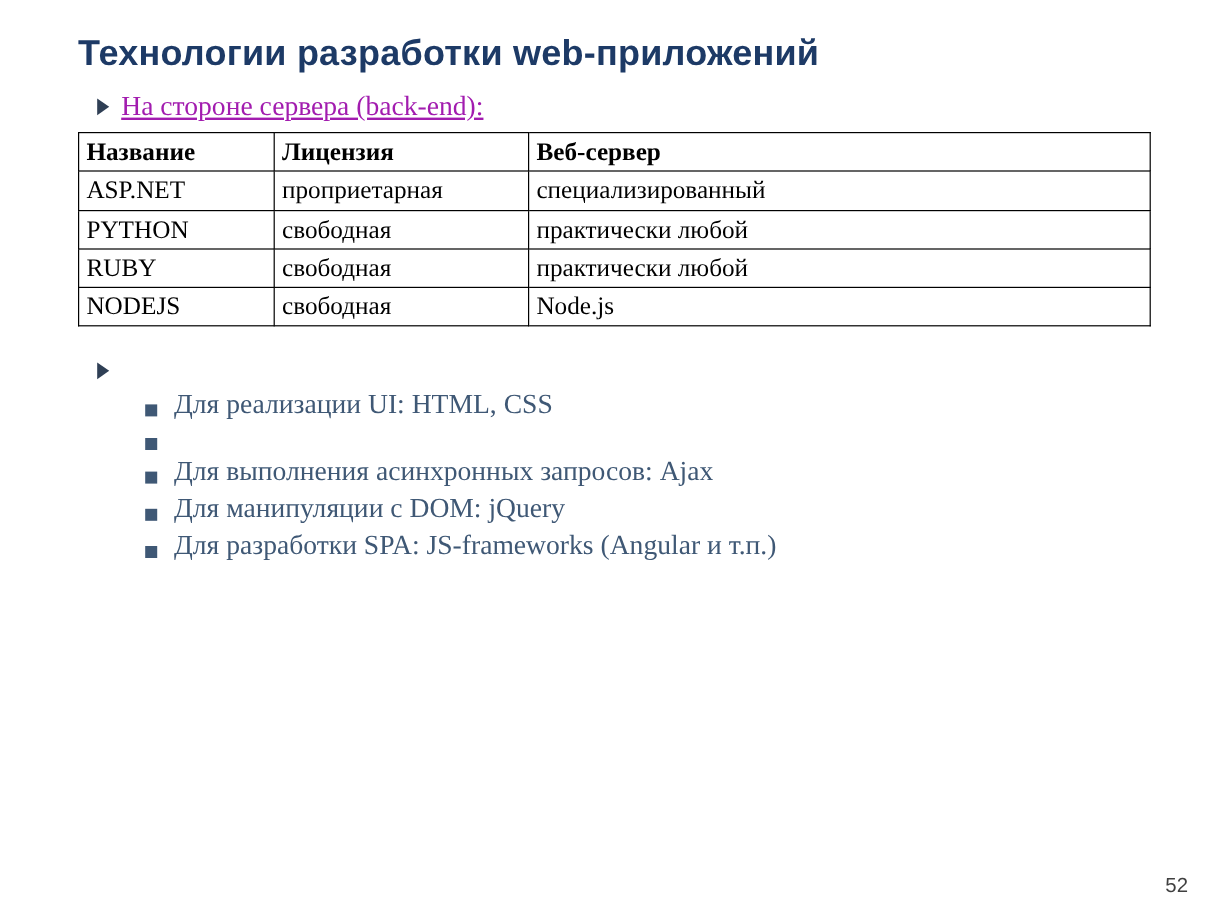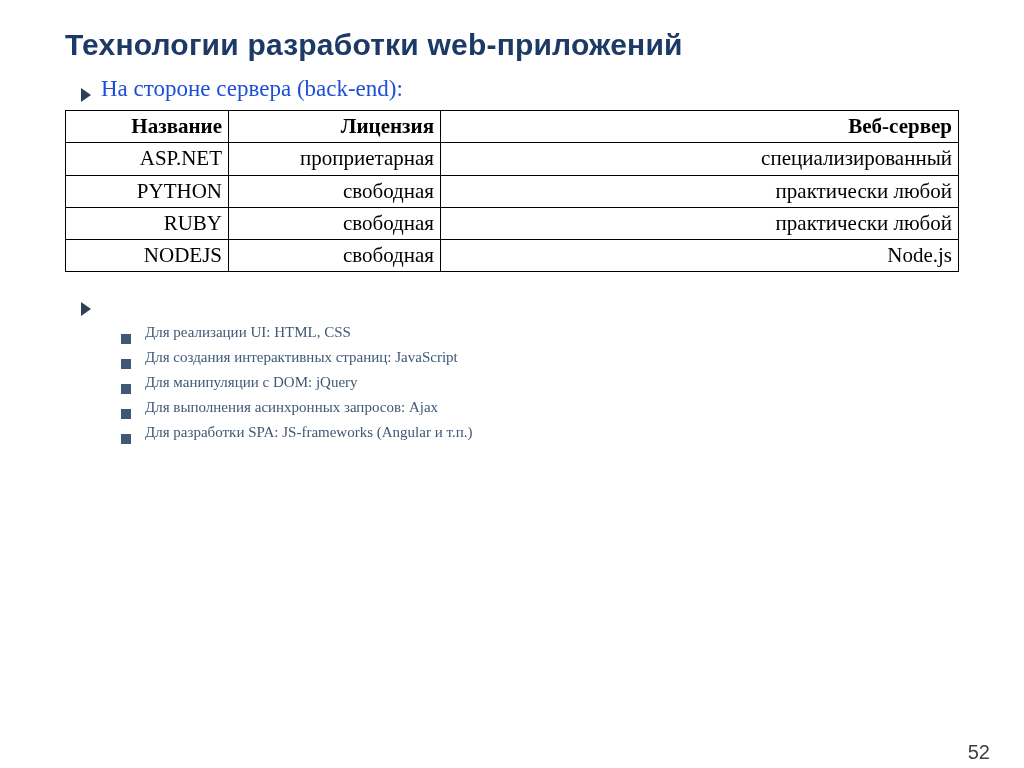--- a/index.html
+++ b/index.html
@@ -1,30 +1,30 @@
 <!DOCTYPE html>
 <html><head>
 <meta charset="utf-8">
 <style>
   html,body{margin:0;padding:0;width:1024px;height:768px;background:#fff;font-family:Georgia,'Times New Roman',serif;color:#36495f;}
   .slide{box-sizing:border-box;padding:28px 65px 0 65px;width:1024px;height:768px;position:relative;}
   h1{font-family:Arial,Helvetica,sans-serif;font-weight:bold;color:#1d3a66;font-size:30px;margin:0 0 14px 0;letter-spacing:0.2px;}
-  .top-item{display:flex;align-items:flex-end;font-size:23px;color:#1d4ed8;margin:4px 0 8px 16px;}
+  .top-item{display:flex;align-items:center;font-size:23px;color:#a21caf;margin:4px 0 8px 16px;text-decoration:underline;}
   .top-item .arrow{display:inline-block;width:0;height:0;border-top:7px solid transparent;border-bottom:7px solid transparent;border-left:10px solid #2f3f55;margin-right:10px;}
   table{border-collapse:collapse;width:100%;font-family:Georgia,'Times New Roman',serif;table-layout:fixed;}
-  th,td{border:1px solid #000;padding:2px 6px 3px 6px;font-size:21px;text-align:right;color:#000;font-weight:normal;line-height:1.25;}
+  th,td{border:1px solid #000;padding:2px 6px 3px 6px;font-size:21px;text-align:left;color:#000;font-weight:normal;line-height:1.25;}
   th{font-weight:bold;}
   col.c0{width:163px;}
   col.c1{width:212px;}
   col.c2{width:auto;}
   .spacer{height:26px;}
   ul.sub{list-style:none;padding:0;margin:4px 0 0 56px;}
-  ul.sub li{display:flex;align-items:flex-start;font-size:15px;color:#3f5875;margin:5px 0;}
+  ul.sub li{display:flex;align-items:center;font-size:23px;color:#3f5875;margin:5px 0;}
   ul.sub li .sq{display:inline-block;width:10px;height:10px;background:#3f5875;margin:10px 14px 0 0;flex-shrink:0;}
-  .pagenum{position:absolute;right:34px;bottom:4px;font-family:Arial,Helvetica,sans-serif;font-size:20px;color:#404040;}
+  .pagenum{position:absolute;right:34px;bottom:20px;font-family:Arial,Helvetica,sans-serif;font-size:17px;color:#404040;}
 </style>
 </head>
 <body>
 
 <div class="slide">
 
   <h1>Технологии разработки web-приложений</h1>
 
   <div class="top-item">
     <span class="arrow"></span>
@@ -74,29 +74,28 @@
     <span class="arrow"></span>
   </div>
 
   <ul class="sub">
     <li>
         <span class="sq"></span>
         <span>Для реализации UI: HTML, CSS</span>
       </li>
     <li>
         <span class="sq"></span>
-        <span>Для создания интерактивных страниц: JavaScript</span>
+      </li>
+    <li>
+        <span class="sq"></span>
+        <span>Для выполнения асинхронных запросов: Ajax</span>
       </li>
     <li>
         <span class="sq"></span>
         <span>Для манипуляции с DOM: jQuery</span>
-      </li>
-    <li>
-        <span class="sq"></span>
-        <span>Для выполнения асинхронных запросов: Ajax</span>
       </li>
     <li>
         <span class="sq"></span>
         <span>Для разработки SPA: JS-frameworks (Angular и т.п.)</span>
       </li>
   </ul>
 
   <div class="pagenum">52</div>
 </div>
 

